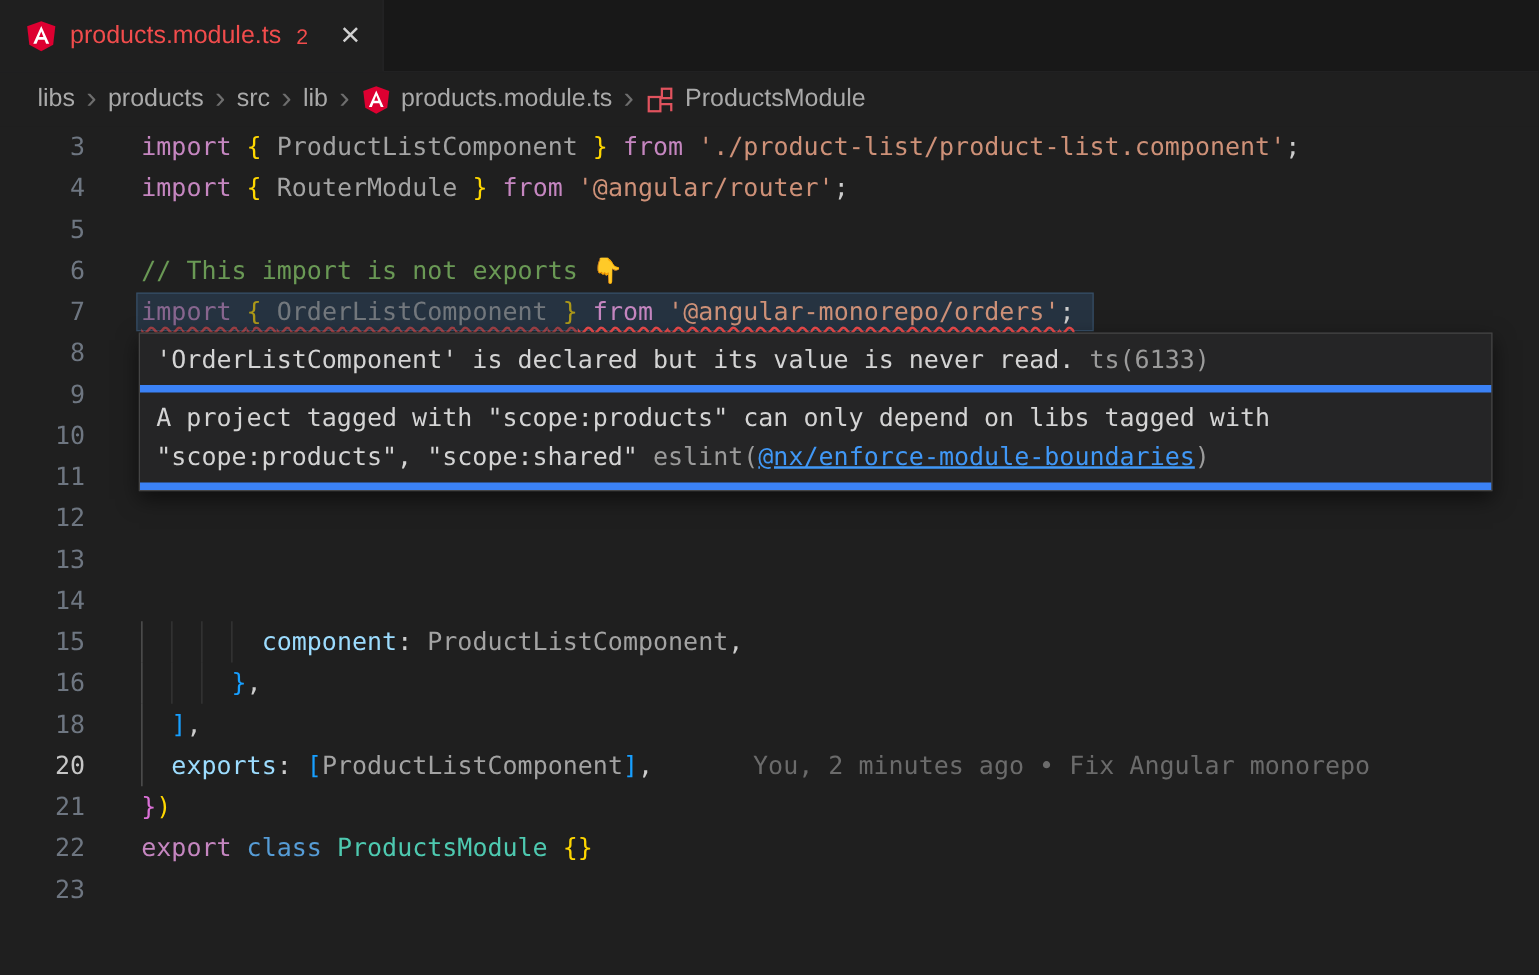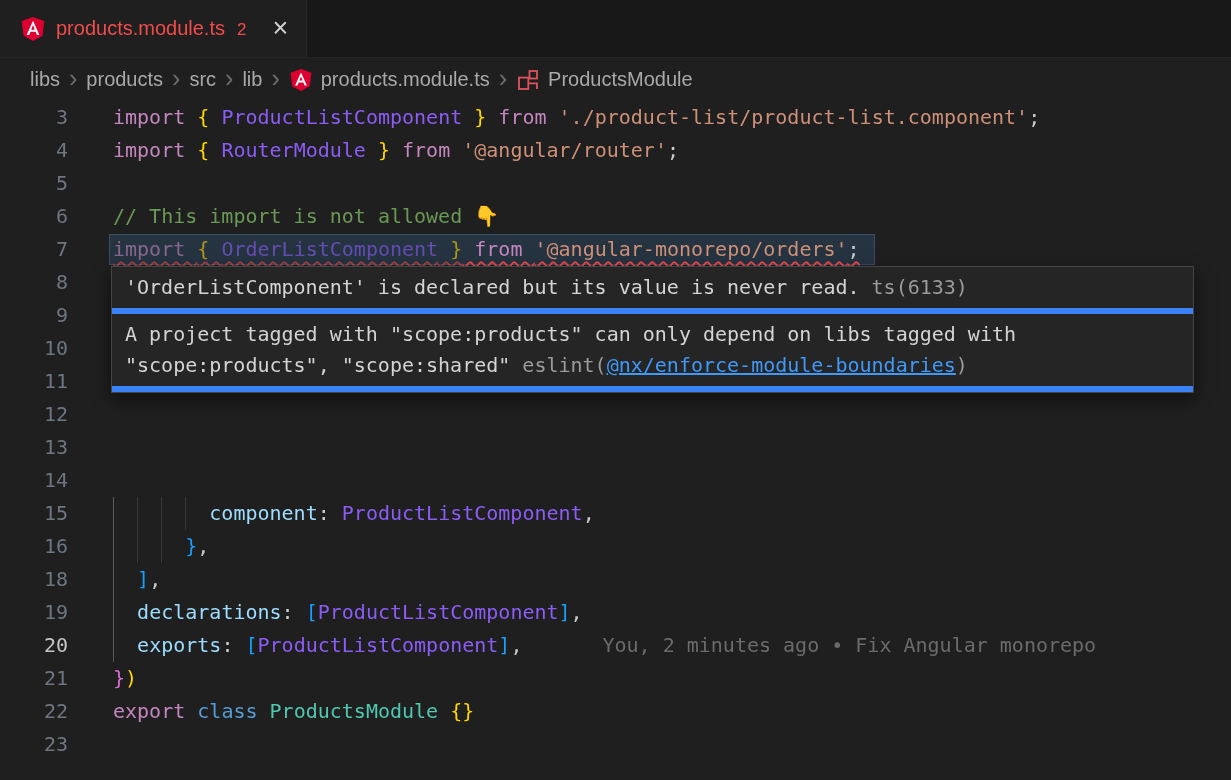--- a/index.html
+++ b/index.html
@@ -30,21 +30,21 @@
   .guide{position:absolute;top:0;height:33px;width:1px;background:#383838}
   .guide.g0{background:#5a5a5a}
   .hlbox{position:absolute;left:109px;top:1px;width:766px;height:31px;background:rgba(56,100,147,.30);border:1px solid rgba(96,146,196,.30)}
   .lc{position:relative;z-index:1}
   .sq{text-decoration:underline;text-decoration-style:wavy;text-decoration-color:#f14c4c;text-decoration-thickness:2px;text-underline-offset:5px;text-decoration-skip-ink:none}
   .blame{color:#6b6b6b;padding-left:80px}
 
   
   .tk-kw{color:#c586c0}
   .tk-kw2{color:#569cd6}
-  .tk-id{color:#8b5cf6}
+  .tk-id{color:#a3a3a3}
   .tk-prop{color:#9cdcfe}
   .tk-str{color:#ce9178}
   .tk-com{color:#6a9955}
   .tk-pun{color:#cccccc}
   .tk-ws{color:#cccccc}
   .tk-b1{color:#ffd700}
   .tk-b2{color:#da70d6}
   .tk-b3{color:#179fff}
   .tk-cls{color:#4ec9b0}
   .tk-emoji{color:#f0c24b}
@@ -115,33 +115,32 @@
       </span>
       <span>ProductsModule</span>
     </span>
   </div>
 
 <div class="editor">
   <div id="lines">
       <div class="line"><span class="ln">3</span><span class="lc"><span class="tk-kw">import </span><span class="tk-b1">{ </span><span class="tk-id">ProductListComponent</span><span class="tk-b1"> }</span><span class="tk-kw"> from </span><span class="tk-str">'./product-list/product-list.component'</span><span class="tk-pun">;</span></span></div>
       <div class="line"><span class="ln">4</span><span class="lc"><span class="tk-kw">import </span><span class="tk-b1">{ </span><span class="tk-id">RouterModule</span><span class="tk-b1"> }</span><span class="tk-kw"> from </span><span class="tk-str">'@angular/router'</span><span class="tk-pun">;</span></span></div>
       <div class="line"><span class="ln">5</span><span class="lc"></span></div>
-      <div class="line"><span class="ln">6</span><span class="lc"><span class="tk-com">// This import is not allowed </span><span class="tk-emoji">👇</span></span></div>
+      <div class="line"><span class="ln">6</span><span class="lc"><span class="tk-com">// This import is not exports </span><span class="tk-emoji">👇</span></span></div>
       <div class="line"><span class="ln">7</span><span class="hlbox"></span><span class="lc sq"><span class="tk-kw dim">import </span><span class="tk-b1 dim">{ </span><span class="tk-id dim">OrderListComponent</span><span class="tk-b1 dim"> }</span><span class="tk-kw"> from </span><span class="tk-str">'@angular-monorepo/orders'</span><span class="tk-pun">;</span></span></div>
       <div class="line"><span class="ln">8</span><span class="lc"></span></div>
       <div class="line"><span class="ln">9</span><span class="lc"></span></div>
       <div class="line"><span class="ln">10</span><span class="lc"></span></div>
       <div class="line"><span class="ln">11</span><span class="lc"></span></div>
       <div class="line"><span class="ln">12</span><span class="lc"></span></div>
       <div class="line"><span class="ln">13</span><span class="lc"></span></div>
       <div class="line"><span class="ln">14</span><span class="lc"></span></div>
       <div class="line"><span class="ln">15</span><span class="guide g0" style="left: 113px;"></span><span class="guide" style="left: 137px;"></span><span class="guide" style="left: 161px;"></span><span class="guide" style="left: 185px;"></span><span class="lc"><span class="tk-ws">        </span><span class="tk-prop">component</span><span class="tk-pun">: </span><span class="tk-id">ProductListComponent</span><span class="tk-pun">,</span></span></div>
       <div class="line"><span class="ln">16</span><span class="guide g0" style="left: 113px;"></span><span class="guide" style="left: 137px;"></span><span class="guide" style="left: 161px;"></span><span class="lc"><span class="tk-ws">      </span><span class="tk-b3">}</span><span class="tk-pun">,</span></span></div>
       <div class="line"><span class="ln">18</span><span class="guide g0" style="left: 113px;"></span><span class="lc"><span class="tk-ws">  </span><span class="tk-b3">]</span><span class="tk-pun">,</span></span></div>
-      <div class="line"><span class="ln">19</span><span class="guide g0" style="left: 113px;"></span><span class="lc"><span class="tk-ws">  </span><span class="tk-prop">declarations</span><span class="tk-pun">: </span><span class="tk-b3">[</span><span class="tk-id">ProductListComponent</span><span class="tk-b3">]</span><span class="tk-pun">,</span></span></div>
       <div class="line"><span class="ln active">20</span><span class="guide g0" style="left: 113px;"></span><span class="lc"><span class="tk-ws">  </span><span class="tk-prop">exports</span><span class="tk-pun">: </span><span class="tk-b3">[</span><span class="tk-id">ProductListComponent</span><span class="tk-b3">]</span><span class="tk-pun">,</span></span><span class="blame">You, 2 minutes ago • Fix Angular monorepo</span></div>
       <div class="line"><span class="ln">21</span><span class="lc"><span class="tk-b2">}</span><span class="tk-b1">)</span></span></div>
       <div class="line"><span class="ln">22</span><span class="lc"><span class="tk-kw">export </span><span class="tk-kw2">class </span><span class="tk-cls">ProductsModule</span><span class="tk-pun"> </span><span class="tk-b1">{}</span></span></div>
       <div class="line"><span class="ln">23</span><span class="lc"></span></div>
     </div>
   <div class="hover">
       <div class="hrow"><span class="text">'OrderListComponent' is declared but its value is never read. </span><span class="muted">ts(6133)</span></div>
       <div class="hrow"><span class="text">A project tagged with "scope:products" can only depend on libs tagged with
 "scope:products", "scope:shared" </span><span class="muted">eslint(</span><span class="link">@nx/enforce-module-boundaries</span><span class="muted">)</span></div>
     </div>

